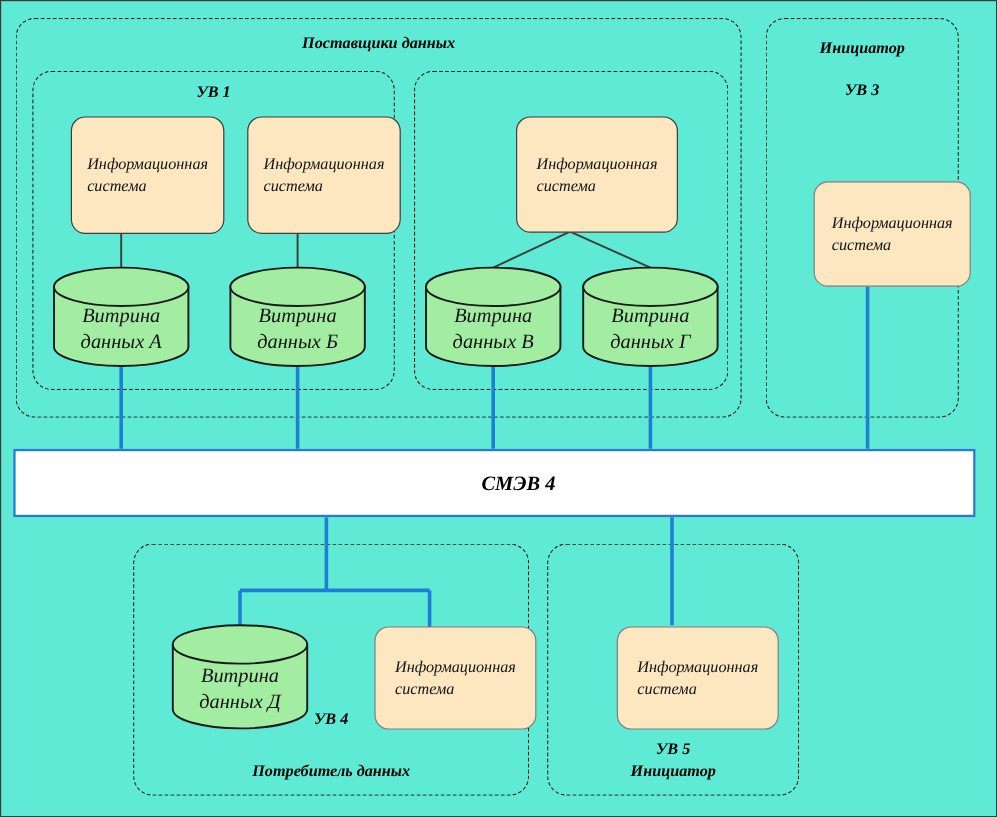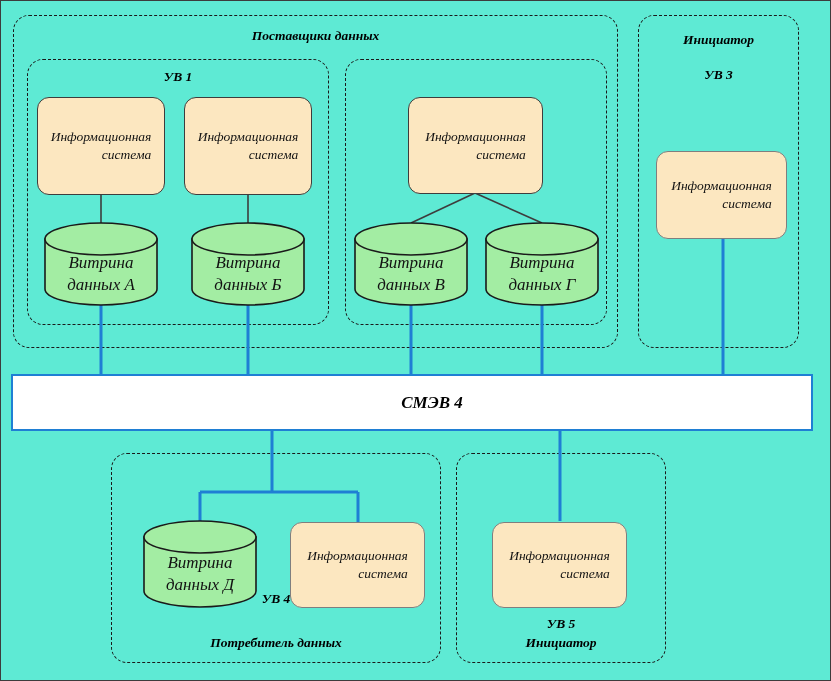--- a/index.html
+++ b/index.html
@@ -26,22 +26,23 @@
     top: 0;
     width: 831px;
     height: 681px;
   }
   .node {
     position: absolute;
     box-sizing: border-box;
     display: flex;
     align-items: center;
     justify-content: center;
-    text-align: right;
+    text-align: left;
     line-height: 1.32;
+    margin-left: 22px;
   }
   .is-box {
     background: #fce7c0;
     border: 1.4px solid #3d3d3d;
     border-radius: 12px;
     font-size: 13.5px;
     color: #121212;
     padding: 4px 6px;
   }
   .is-box.gray-edge {

